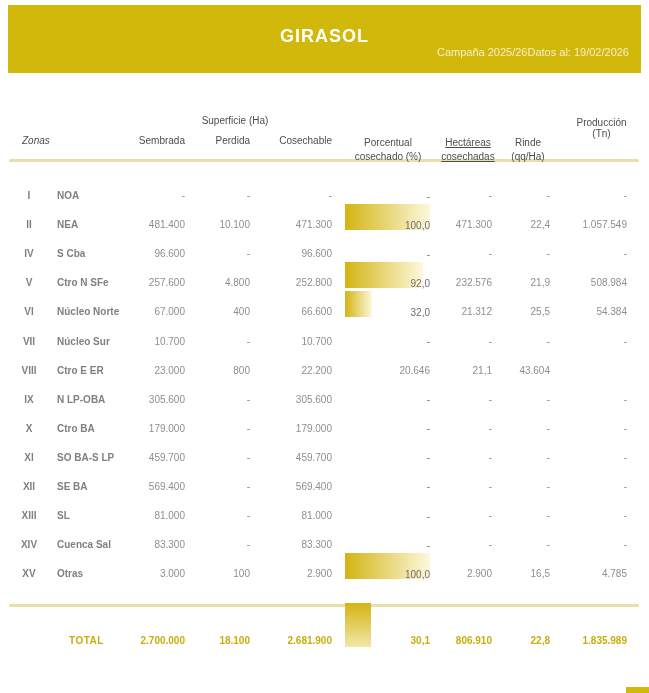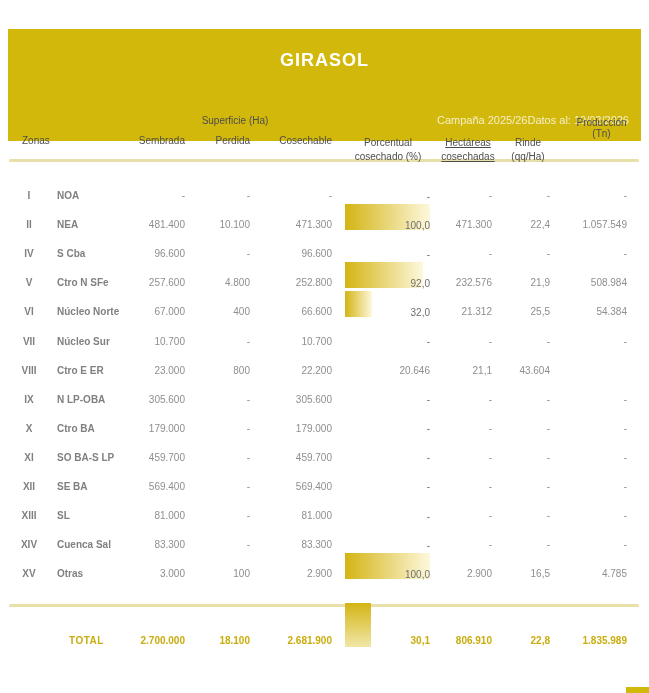--- a/index.html
+++ b/index.html
@@ -9,30 +9,30 @@
     --divider:#e8e0a8;
     --total-text:#c9ac0d;
     --cols: 36px 80px 61px 65px 82px 98px 62px 58px 77px;
   }
   html,body{margin:0;padding:0;background:#fff;}
   .page{
     position:relative;width:649px;height:693px;background:#fff;overflow:hidden;
     font-family:"Liberation Sans", sans-serif;
   }
   
-  .banner{position:absolute;left:8px;top:5px;width:633px;height:112px;background:var(--accent);margin-top:24px;}
+  .banner{position:absolute;left:8px;top:5px;width:633px;height:68px;background:var(--accent);}
   .banner-title{margin-top:21px;text-align:center;font-size:18px;font-weight:bold;
     letter-spacing:1px;color:#ffffff;}
   .banner-meta{position:absolute;left:12px;right:12px;bottom:15px;display:flex;
     justify-content:flex-end;font-size:11px;color:rgba(255,255,255,0.78);}
   
   .tablewrap{position:absolute;left:15px;top:95px;width:619px;}
   .thead{display:grid;grid-template-columns:var(--cols);grid-template-rows:24px 24px;
     padding-top:9px;font-size:10px;color:#4d4d4d;align-items:center;}
-  .h-zonas{grid-column:1/3;grid-row:2;padding-left:7px;}
+  .h-zonas{grid-column:1/3;grid-row:2;padding-left:7px;font-style:italic;}
   .h-group{grid-column:3/6;grid-row:1;text-align:center;align-self:end;padding-bottom:2px;}
   .h-sembrada{grid-column:3;grid-row:2;text-align:right;padding-right:7px;}
   .h-perdida{grid-column:4;grid-row:2;text-align:right;padding-right:7px;}
   .h-cosechable{grid-column:5;grid-row:2;text-align:right;padding-right:7px;}
   .h-2line{grid-row:1/3;display:flex;flex-direction:column;justify-content:center;
     text-align:center;line-height:14px;margin-top:44px;}
   .h-pct{grid-column:6;}
   .h-hect{grid-column:7;text-decoration:underline;}
   .h-rinde{grid-column:8;}
   .h-prod{grid-column:9;grid-row:1/3;display:flex;align-items:center;justify-content:center;

